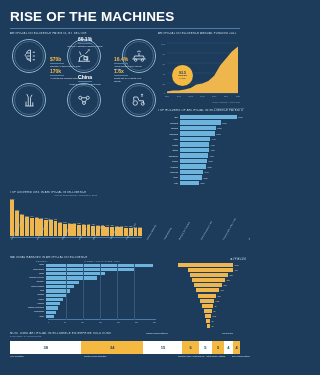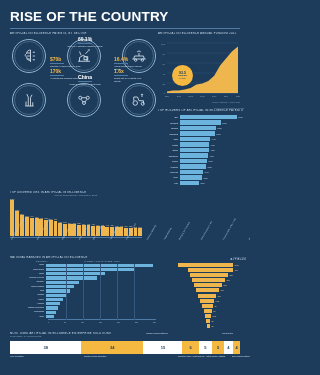--- a/index.html
+++ b/index.html
@@ -127,21 +127,21 @@
     white-space:nowrap;
   }
   .tick-v { position:absolute; width:1px; background:#4e7ba6; }
 </style>
 </head>
 <body>
 
 <div class="page">
 
   <div class="header">
-    <div class="title">RISE OF THE COUNTRY</div>
+    <div class="title">RISE OF THE MACHINES</div>
     <div class="title-rule"></div>
   </div>
 
   <div class="top">
 
     <div class="top-left">
       <div class="sec-h">ARTIFICIAL INTELLIGENCE PATENTS, BY SECTOR</div>
 
       <div class="icon-grid">
 

